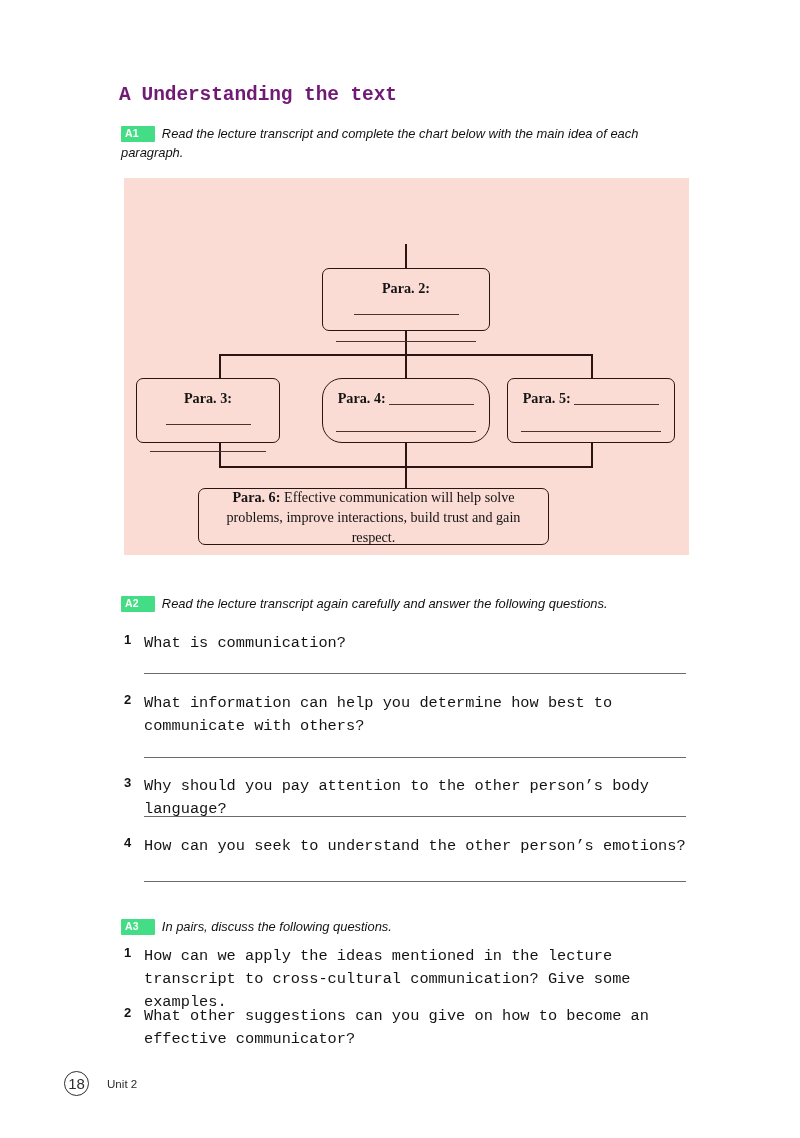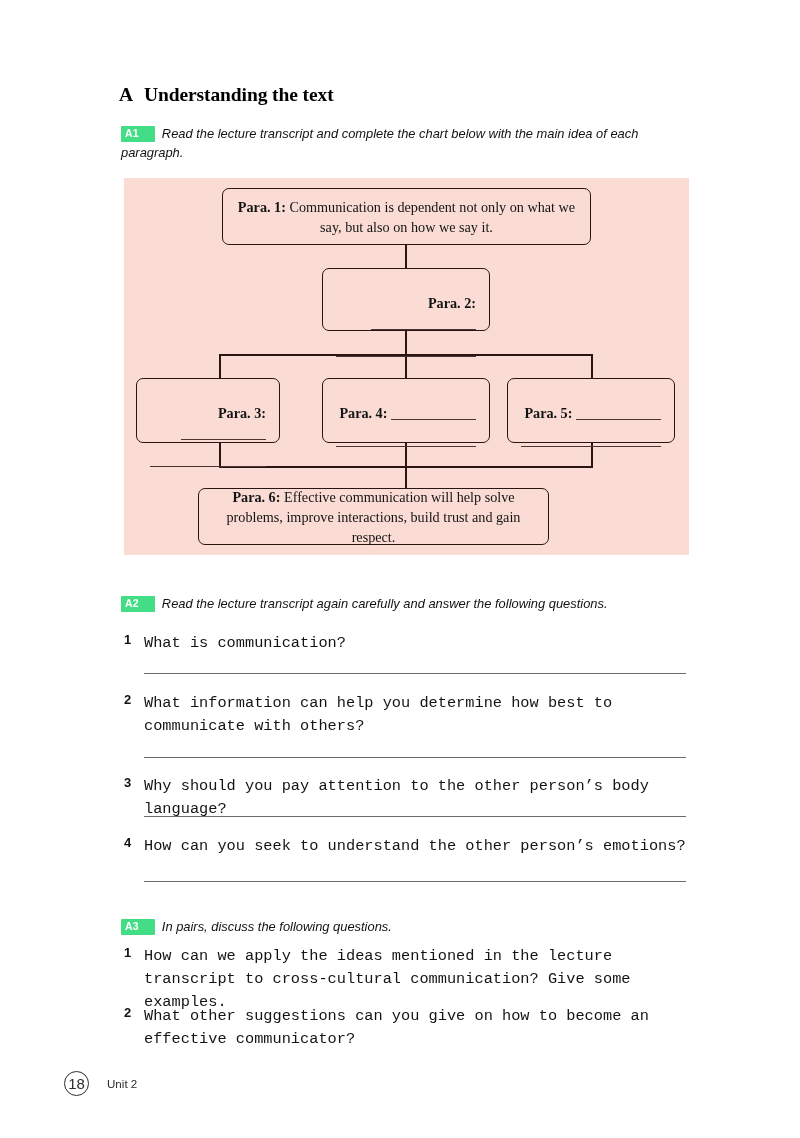--- a/index.html
+++ b/index.html
@@ -16,24 +16,24 @@
     overflow: hidden;
   }
 
   .page { position: absolute; inset: 0; }
 
   
   .section-head {
     position: absolute;
     left: 119px;
     top: 84px;
-    font-family: Liberation Serif, serif;
+    font-family: Liberation Mono, monospace;
     font-weight: bold;
     font-size: 19.5px;
-    color: #000000;
+    color: #701a75;
     letter-spacing: -0.1px;
     white-space: nowrap;
   }
   .section-head .sec-letter { margin-right: 11px; }
 
   
   .task {
     position: absolute;
     font-family: "Liberation Sans", sans-serif;
     font-style: italic;
@@ -84,39 +84,39 @@
     z-index: 2;
   }
   .dbox .lbl { font-weight: bold; }
   .dbox-filled {
     display: flex;
     align-items: center;
     justify-content: center;
     padding: 3px 9px;
   }
   .dbox-filled .txt { display: block; }
-  .dbox-blank { padding: 24px 13px 0 13px; text-align: right; }
+  .dbox-blank { padding: 9px 13px 0 13px; text-align: center; }
   .blank-line {
     display: inline-block;
     border-bottom: 1.2px solid #4a3330;
     height: 13px;
     vertical-align: -2px;
   }
   .blank-wide {
     display: block;
     border-bottom: 1.2px solid #4a3330;
     height: 23px;
     width: 100%;
   }
 
   
   #box-p1 { left: 98px;  top: 10px;  width: 369px; height: 57px; }
   #box-p2 { left: 198px; top: 90px;  width: 168px; height: 63px; }
   #box-p3 { left: 12px;  top: 200px; width: 144px; height: 65px; }
-  #box-p4 { left: 198px; top: 200px; width: 168px; height: 65px; }
+  #box-p4 { left: 198px; top: 200px; width: 168px; height: 65px; border-radius: 20px; }
   #box-p5 { left: 383px; top: 200px; width: 168px; height: 65px; }
   #box-p6 { left: 74px;  top: 310px; width: 351px; height: 57px; }
 
   
   .ln { position: absolute; background: #2b1512; z-index: 1; }
   .ln-v { width: 1.8px; }
   .ln-h { height: 1.8px; }
 
   #ln-p1-p2   { left: 281px; top: 66px;  height: 26px; }
   #ln-p2-down { left: 281px; top: 152px; height: 50px; }
@@ -192,23 +192,20 @@
     <div class="ln ln-v" id="ln-p2-down"></div>
     <div class="ln ln-h" id="ln-row-top"></div>
     <div class="ln ln-v" id="ln-b3-up"></div>
     <div class="ln ln-v" id="ln-b5-up"></div>
     <div class="ln ln-v" id="ln-b3-dn"></div>
     <div class="ln ln-v" id="ln-b4-dn"></div>
     <div class="ln ln-v" id="ln-b5-dn"></div>
     <div class="ln ln-h" id="ln-row-bot"></div>
     <div class="ln ln-v" id="ln-p6-up"></div>
 
-    <div class="dbox dbox-filled" id="box-p1">
-      <span class="txt"><b class="lbl">Para. 1:</b>&nbsp;<span>Communication is dependent not only on what we say, but also on how we say it.</span></span>
-    </div>
 
     <div class="dbox dbox-blank" id="box-p2">
       <b class="lbl">Para. 2:</b>
       <span class="blank-line" style="width:105px"></span>
       <span class="blank-wide"></span>
     </div>
 
     <div class="dbox dbox-blank" id="box-p3">
       <b class="lbl">Para. 3:</b>
       <span class="blank-line" style="width:85px"></span>

